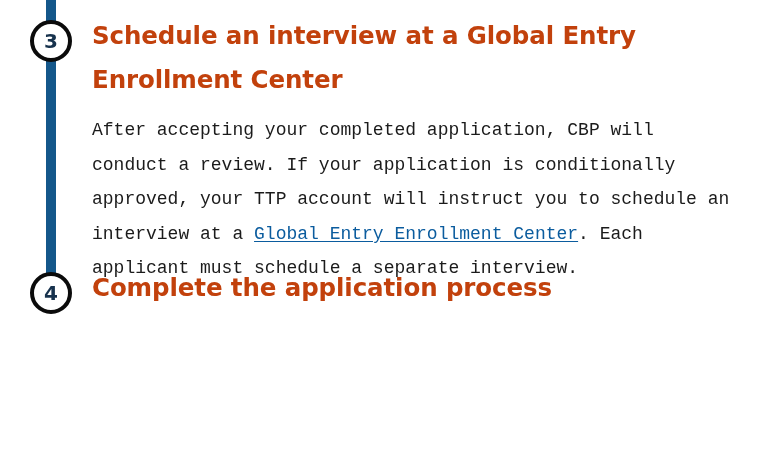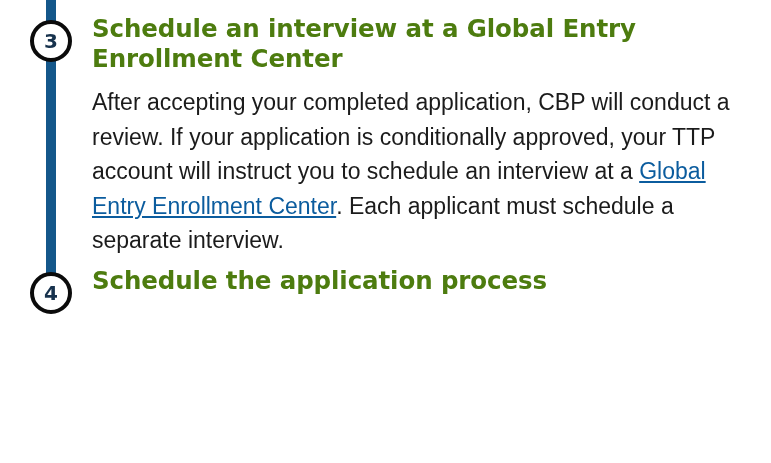--- a/index.html
+++ b/index.html
@@ -79,35 +79,35 @@
     left: 92px;
     top: 0px;
     width: 648px;
     z-index: 2;
   }
 
   .step-title {
     margin: 0;
     padding: 0;
     font-size: 24.5px;
-    line-height: 30px;
+    line-height: 44px;
     font-weight: bold;
-    color: #4d7c0f;
+    color: #c2410c;
     letter-spacing: -0.1px;
     font-family: "DejaVu Sans", "Liberation Sans", sans-serif;
   }
 
   .step-text {
     margin: 0;
     padding: 0;
     margin-top: 11px;
-    font-size: 23px;
+    font-size: 18px;
     line-height: 34.5px;
     color: #1b1b1b;
-    font-family: Liberation Sans, sans-serif;
+    font-family: Liberation Mono, monospace;
   }
 
   .step-text a.inline-link,
   .inline-link {
     color: #0b5c9e;
     text-decoration: underline;
     text-underline-offset: 2px;
     cursor: pointer;
   }
 </style>
@@ -128,18 +128,18 @@
         <h2 class="step-title">Schedule an interview at a Global Entry Enrollment Center</h2>
         <p class="step-text"><span>After accepting your completed application, CBP will conduct a review. If your application is conditionally approved, your TTP account will instruct you to schedule an interview at a </span><a class="inline-link">Global Entry Enrollment Center</a><span>. Each applicant must schedule a separate interview.</span></p>
       </div>
     </div>
 
     <div class="step step-4">
       <div class="marker">
         <div class="marker-num">4</div>
       </div>
       <div class="step-body">
-        <h2 class="step-title">Schedule the application process</h2>
+        <h2 class="step-title">Complete the application process</h2>
       </div>
     </div>
 
   </div>
 </div>
 
 </body></html>

